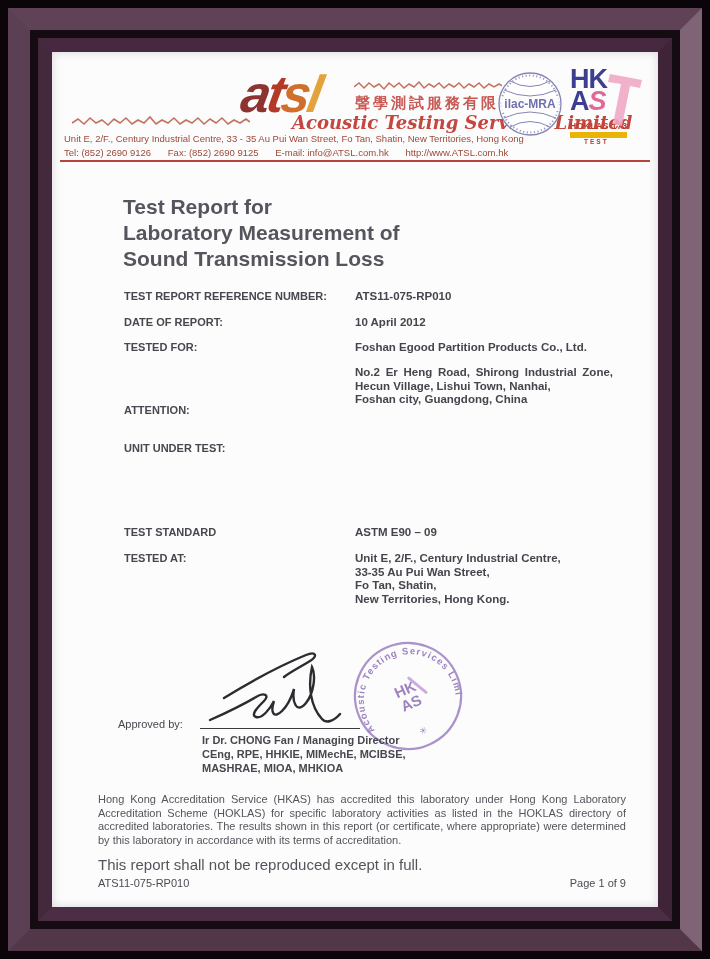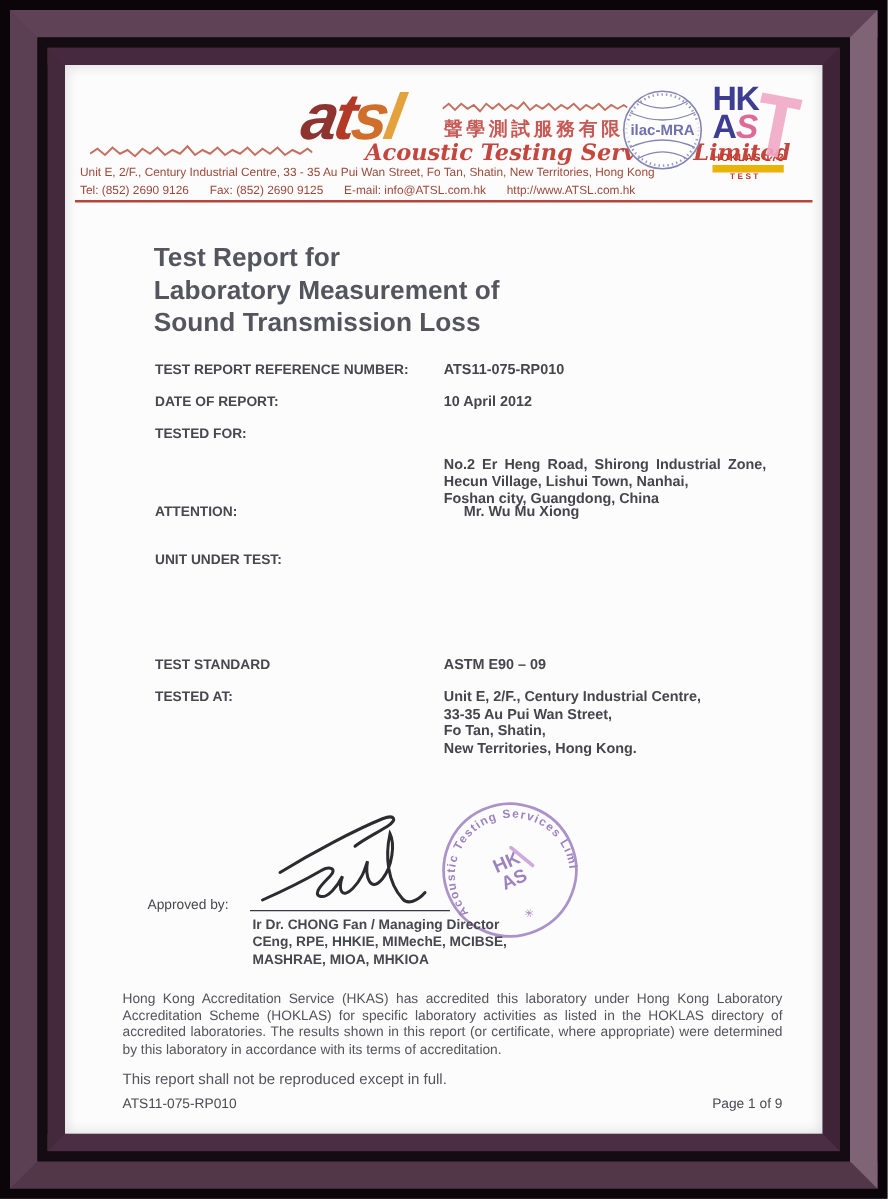--- a/index.html
+++ b/index.html
@@ -38,21 +38,21 @@
   .frow{position:absolute;left:72px;display:flex;width:492px;}
   .flabel{width:231px;font-size:11px;font-weight:bold;color:#47474f;flex:none;}
   .fvalue{width:258px;font-size:11.5px;font-weight:bold;color:#45454d;line-height:13.5px;}
   .jl{text-align:justify;text-align-last:justify;}
   
   .approved{font-size:11px;color:#47474f;}
   .sig-line{border-bottom:1.5px solid #3a3a40;}
   .sig-name{font-size:11px;font-weight:bold;color:#47474f;line-height:14px;}
   
   .foot-para{font-size:11px;color:#54545c;line-height:13.5px;text-align:justify;}
-  .foot-note{font-size:12px;color:#54545c;}
+  .foot-note{font-size:15px;color:#54545c;}
   .foot-row{display:flex;justify-content:space-between;font-size:11px;color:#4a4a52;}
 </style>
 </head>
 <body>
 
 <div class="f1">
  <div class="f2">
   <div class="f3">
    <div class="f4">
     <div class="paper">
@@ -116,34 +116,34 @@
               </div>
       </div>
       <div class="frow" style="top:264px;">
         <div class="flabel">DATE OF REPORT:</div>
         <div class="fvalue">
                 <div>10 April 2012</div>
               </div>
       </div>
       <div class="frow" style="top:289px;">
         <div class="flabel">TESTED FOR:</div>
+        <div class="fvalue">
+                <div>Foshan Egood Partition Products Co., Ltd.</div>
+              </div>
       </div>
       <div class="frow" style="top:314px;">
         <div class="flabel"></div>
         <div class="fvalue">
           <div class="jl">No.2 Er Heng Road, Shirong Industrial Zone,</div>
           <div>Hecun Village, Lishui Town, Nanhai,</div>
           <div>Foshan city, Guangdong, China</div>
         </div>
       </div>
       <div class="frow" style="top:352px;gap:16px;">
         <div class="flabel">ATTENTION:</div>
-        <div class="fvalue">
-                <div>Mr. Wu Mu Xiong</div>
-              </div>
       </div>
       <div class="frow" style="top:390px;">
         <div class="flabel">UNIT UNDER TEST:</div>
       </div>
       <div class="frow" style="top:474px;">
         <div class="flabel">TEST STANDARD</div>
         <div class="fvalue">
                 <div>ASTM E90 – 09</div>
               </div>
       </div>

